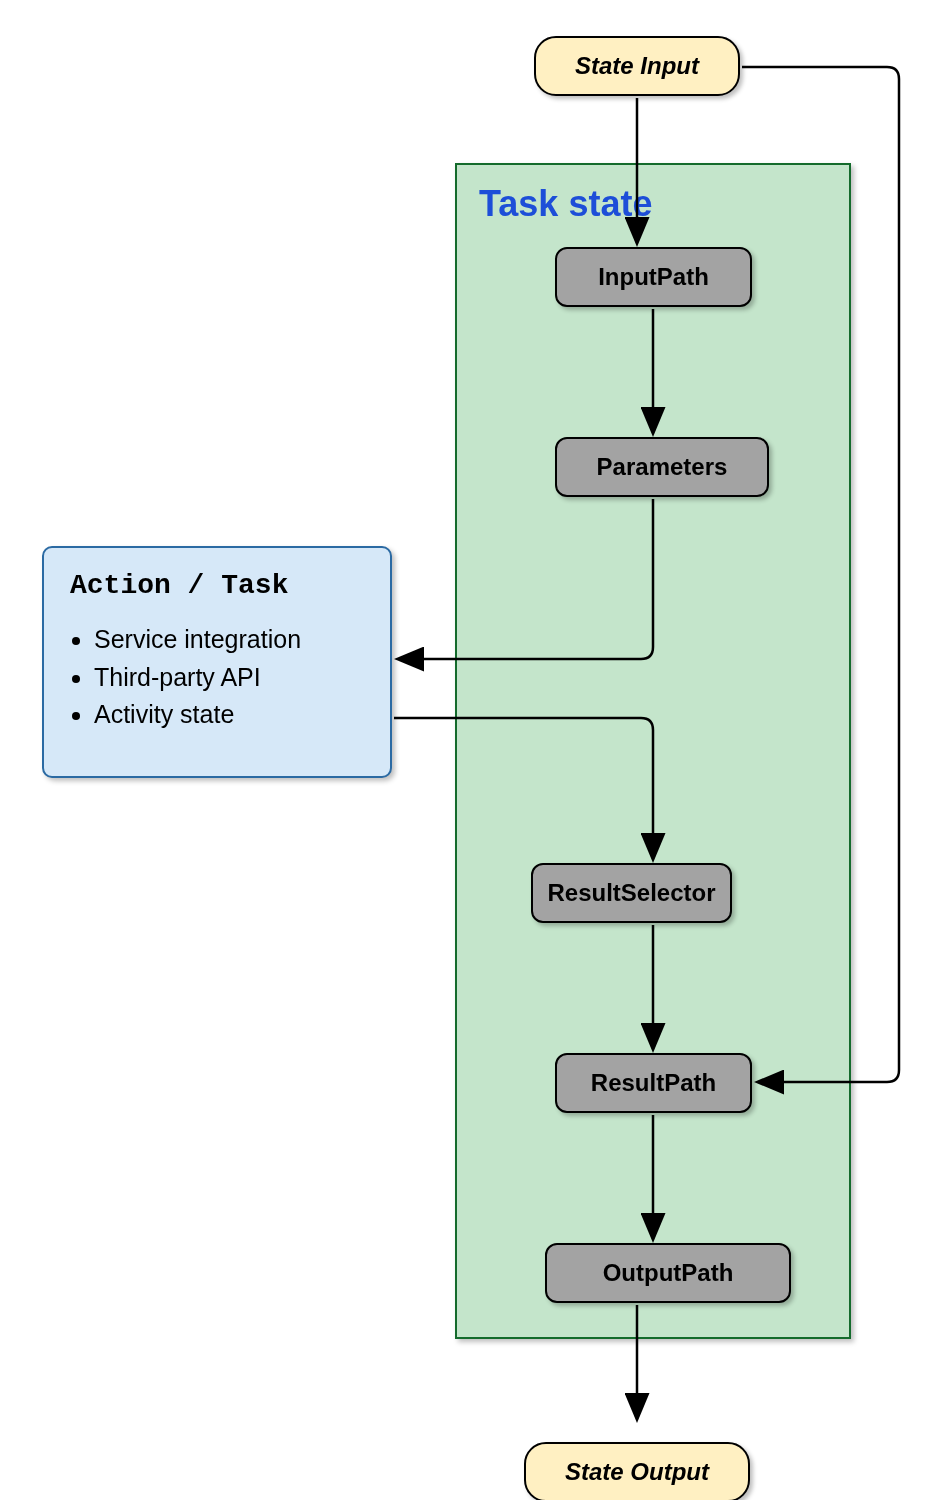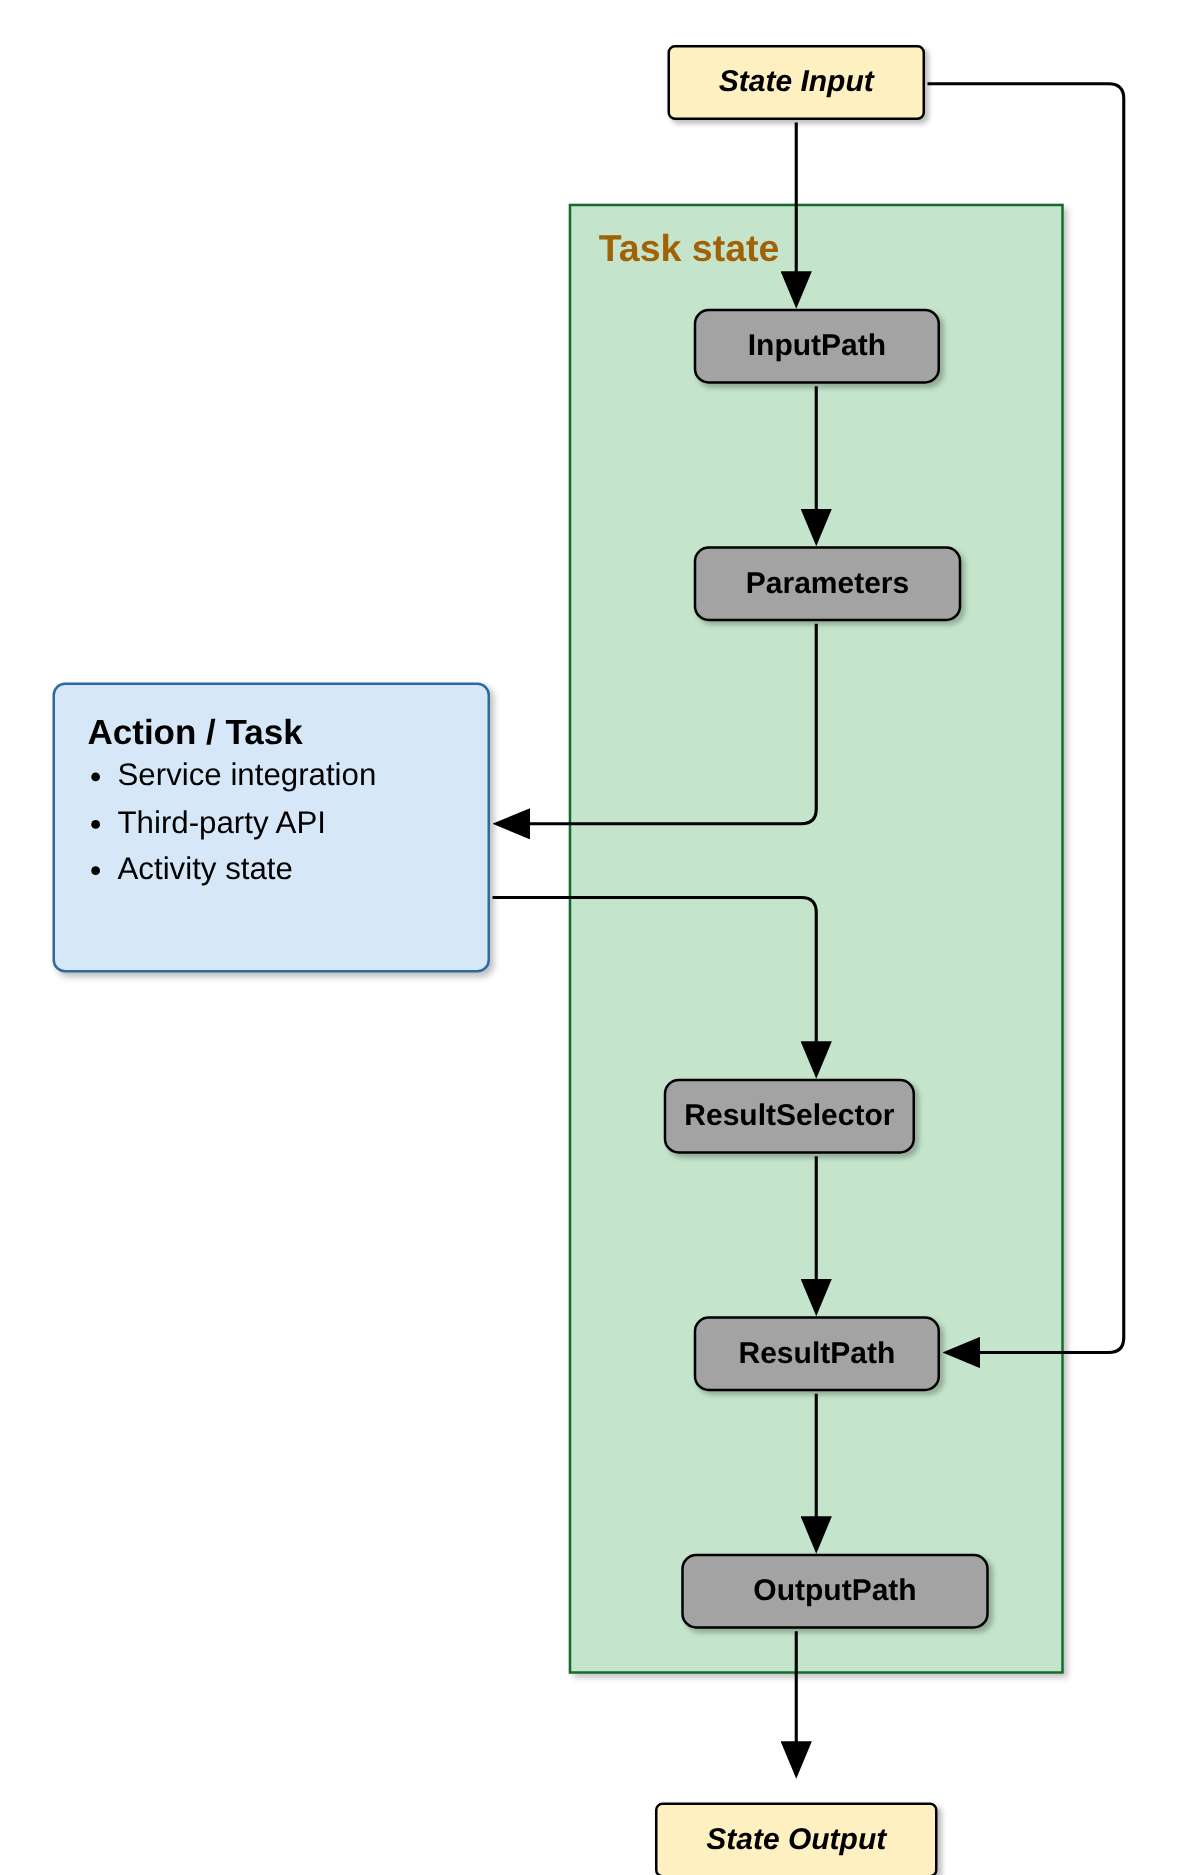--- a/index.html
+++ b/index.html
@@ -19,48 +19,50 @@
     box-shadow: 3px 3px 4px rgba(0,0,0,0.25);
     display: flex;
     align-items: center;
     justify-content: center;
     font-weight: bold;
     font-size: 24px;
     box-sizing: border-box;
   }
   .state-io {
     background: #fff0c2;
-    border-radius: 6px;
+    border-radius: 22px;
     font-style: italic;
   }
   .task-state-container {
     position: absolute;
     background: #c4e5cb;
     border: 2px solid #146b2c;
     box-shadow: 3px 3px 5px rgba(0,0,0,0.25);
     box-sizing: border-box;
   }
   .task-state-label {
     position: absolute;
     font-weight: bold;
-    font-size: 30px;
-    color: #a16207;
+    font-size: 36px;
+    color: #1d4ed8;
   }
   .action-box {
     position: absolute;
     background: #d6e8f8;
     border: 2px solid #2b6aa3;
     border-radius: 10px;
     box-shadow: 3px 3px 5px rgba(0,0,0,0.25);
     box-sizing: border-box;
     padding: 22px 26px;
   }
   .action-title {
     font-weight: bold;
     font-size: 28px;
+    margin-bottom: 20px;
+    font-family: Liberation Mono, monospace;
   }
   .action-list {
     list-style: disc;
     padding-left: 24px;
     margin: 0;
     font-size: 25px;
     line-height: 1.5;
   }
   svg.connectors {
     position: absolute;

